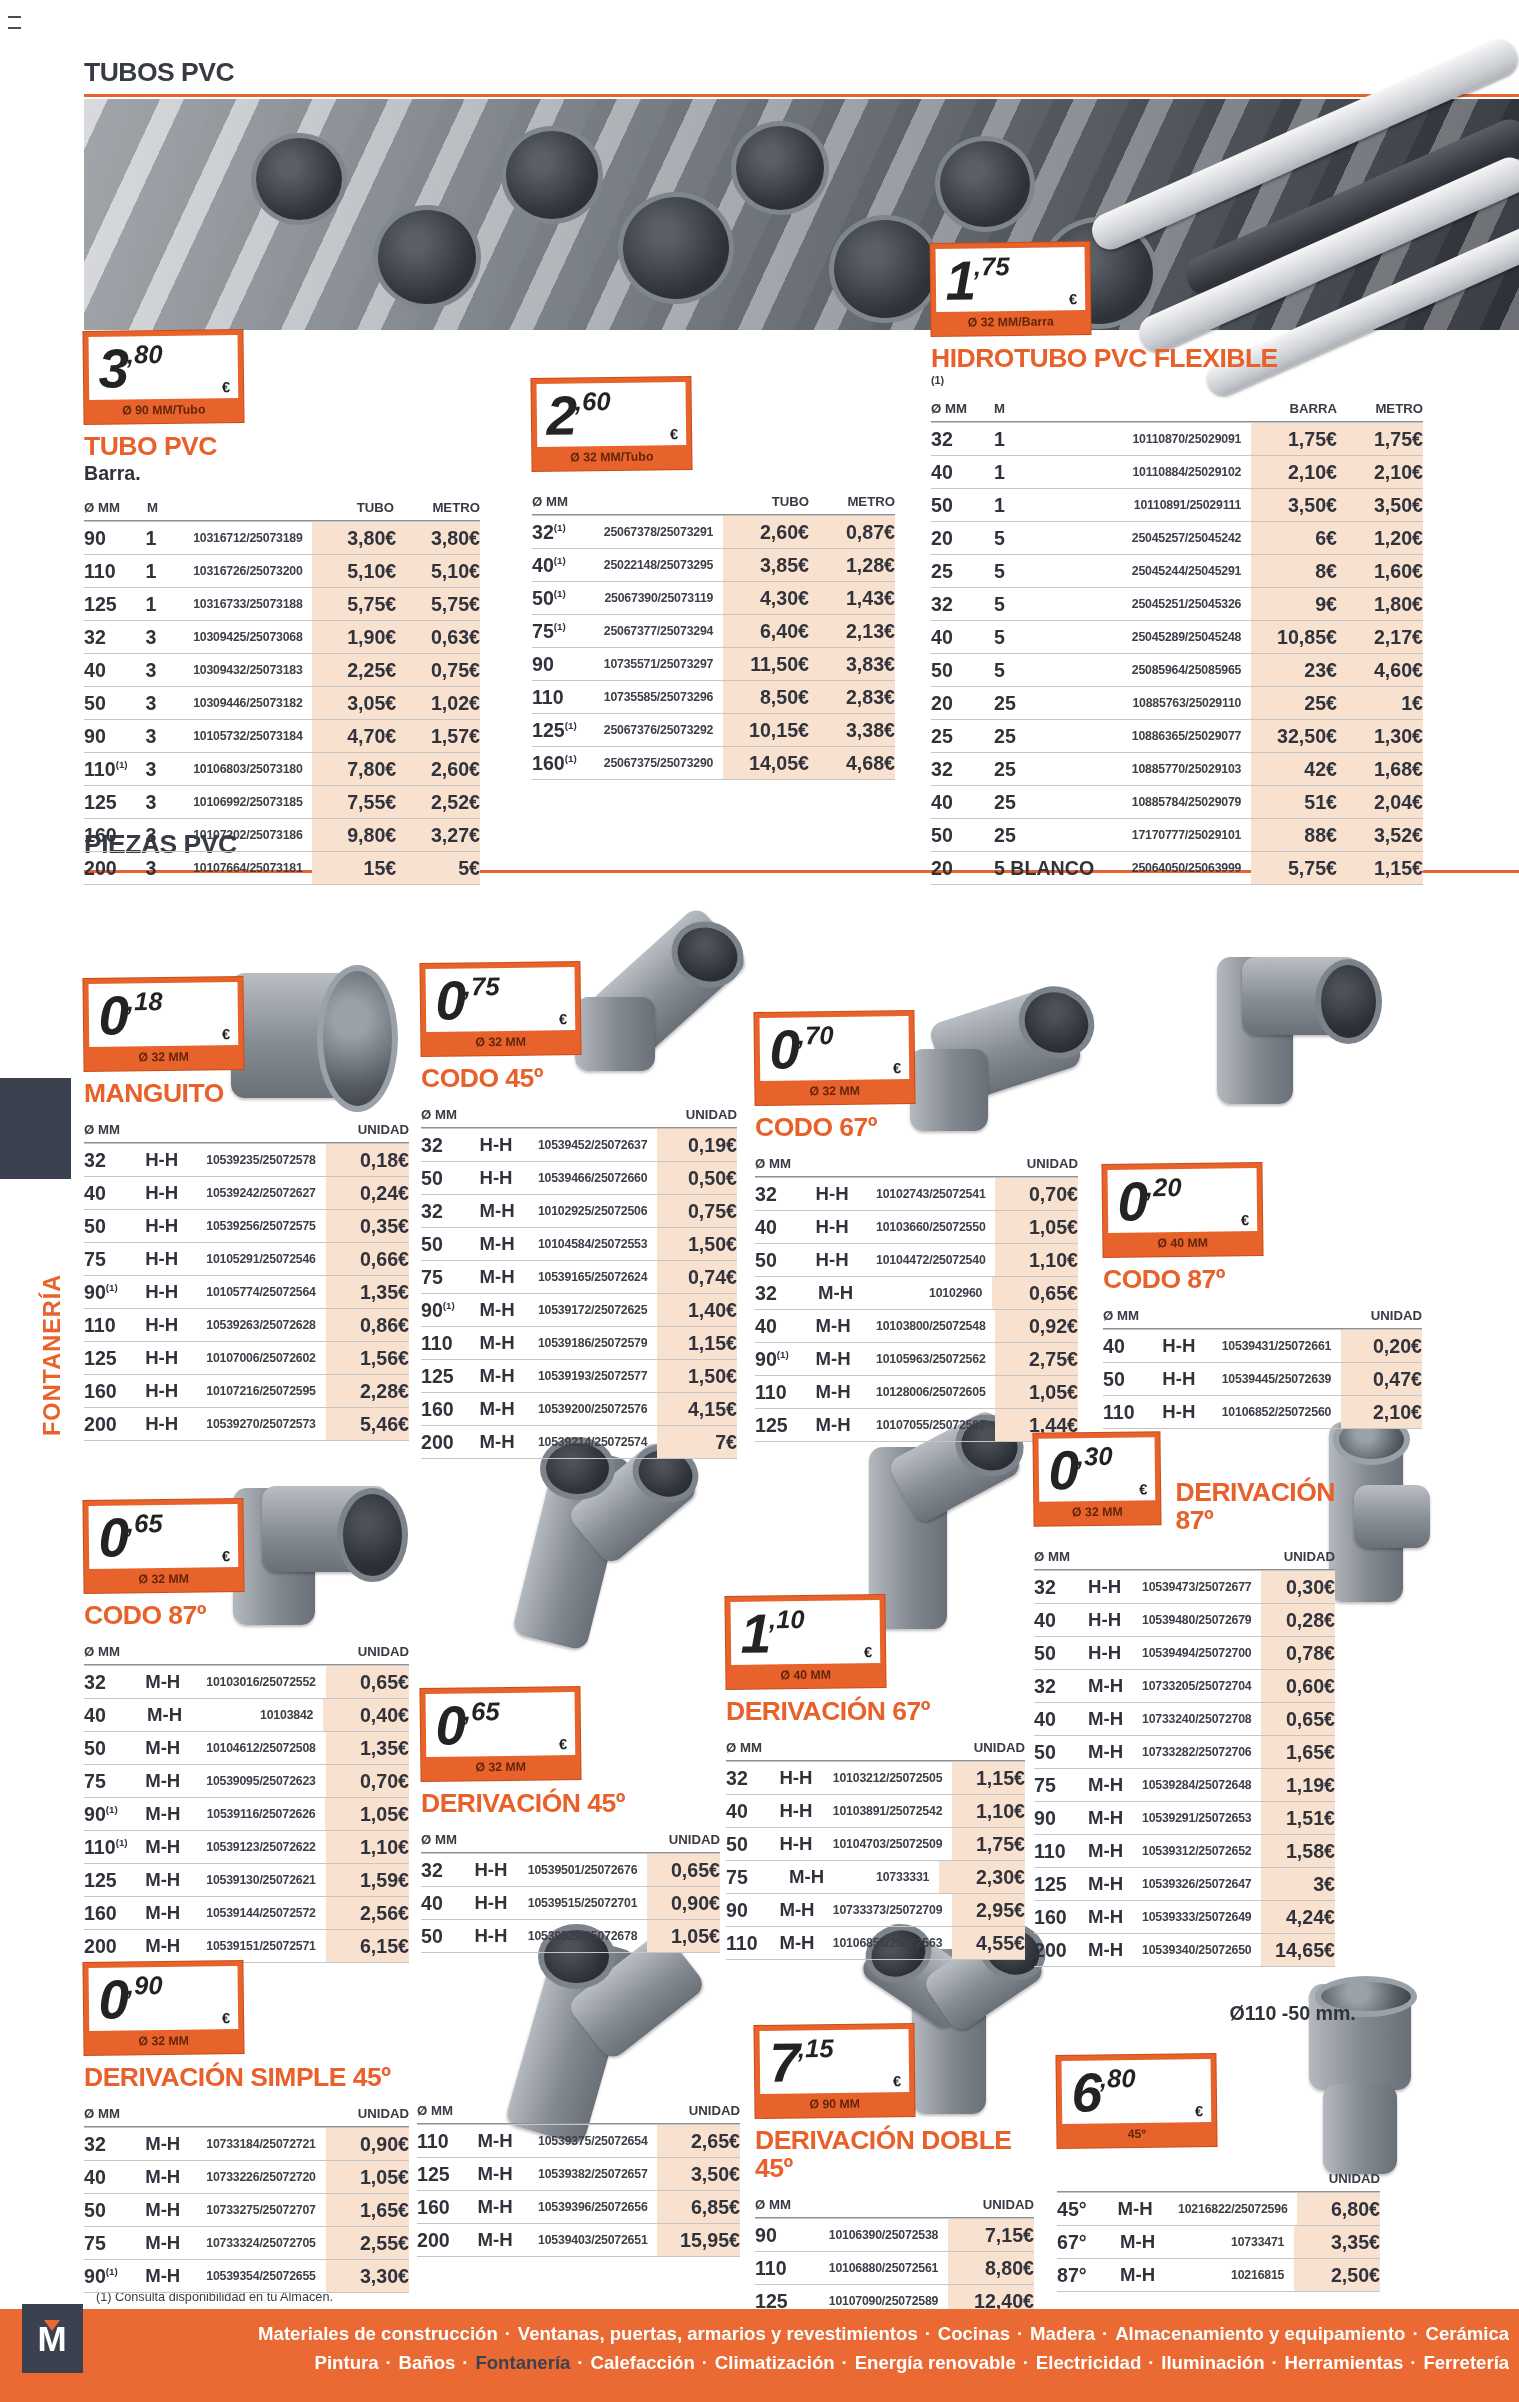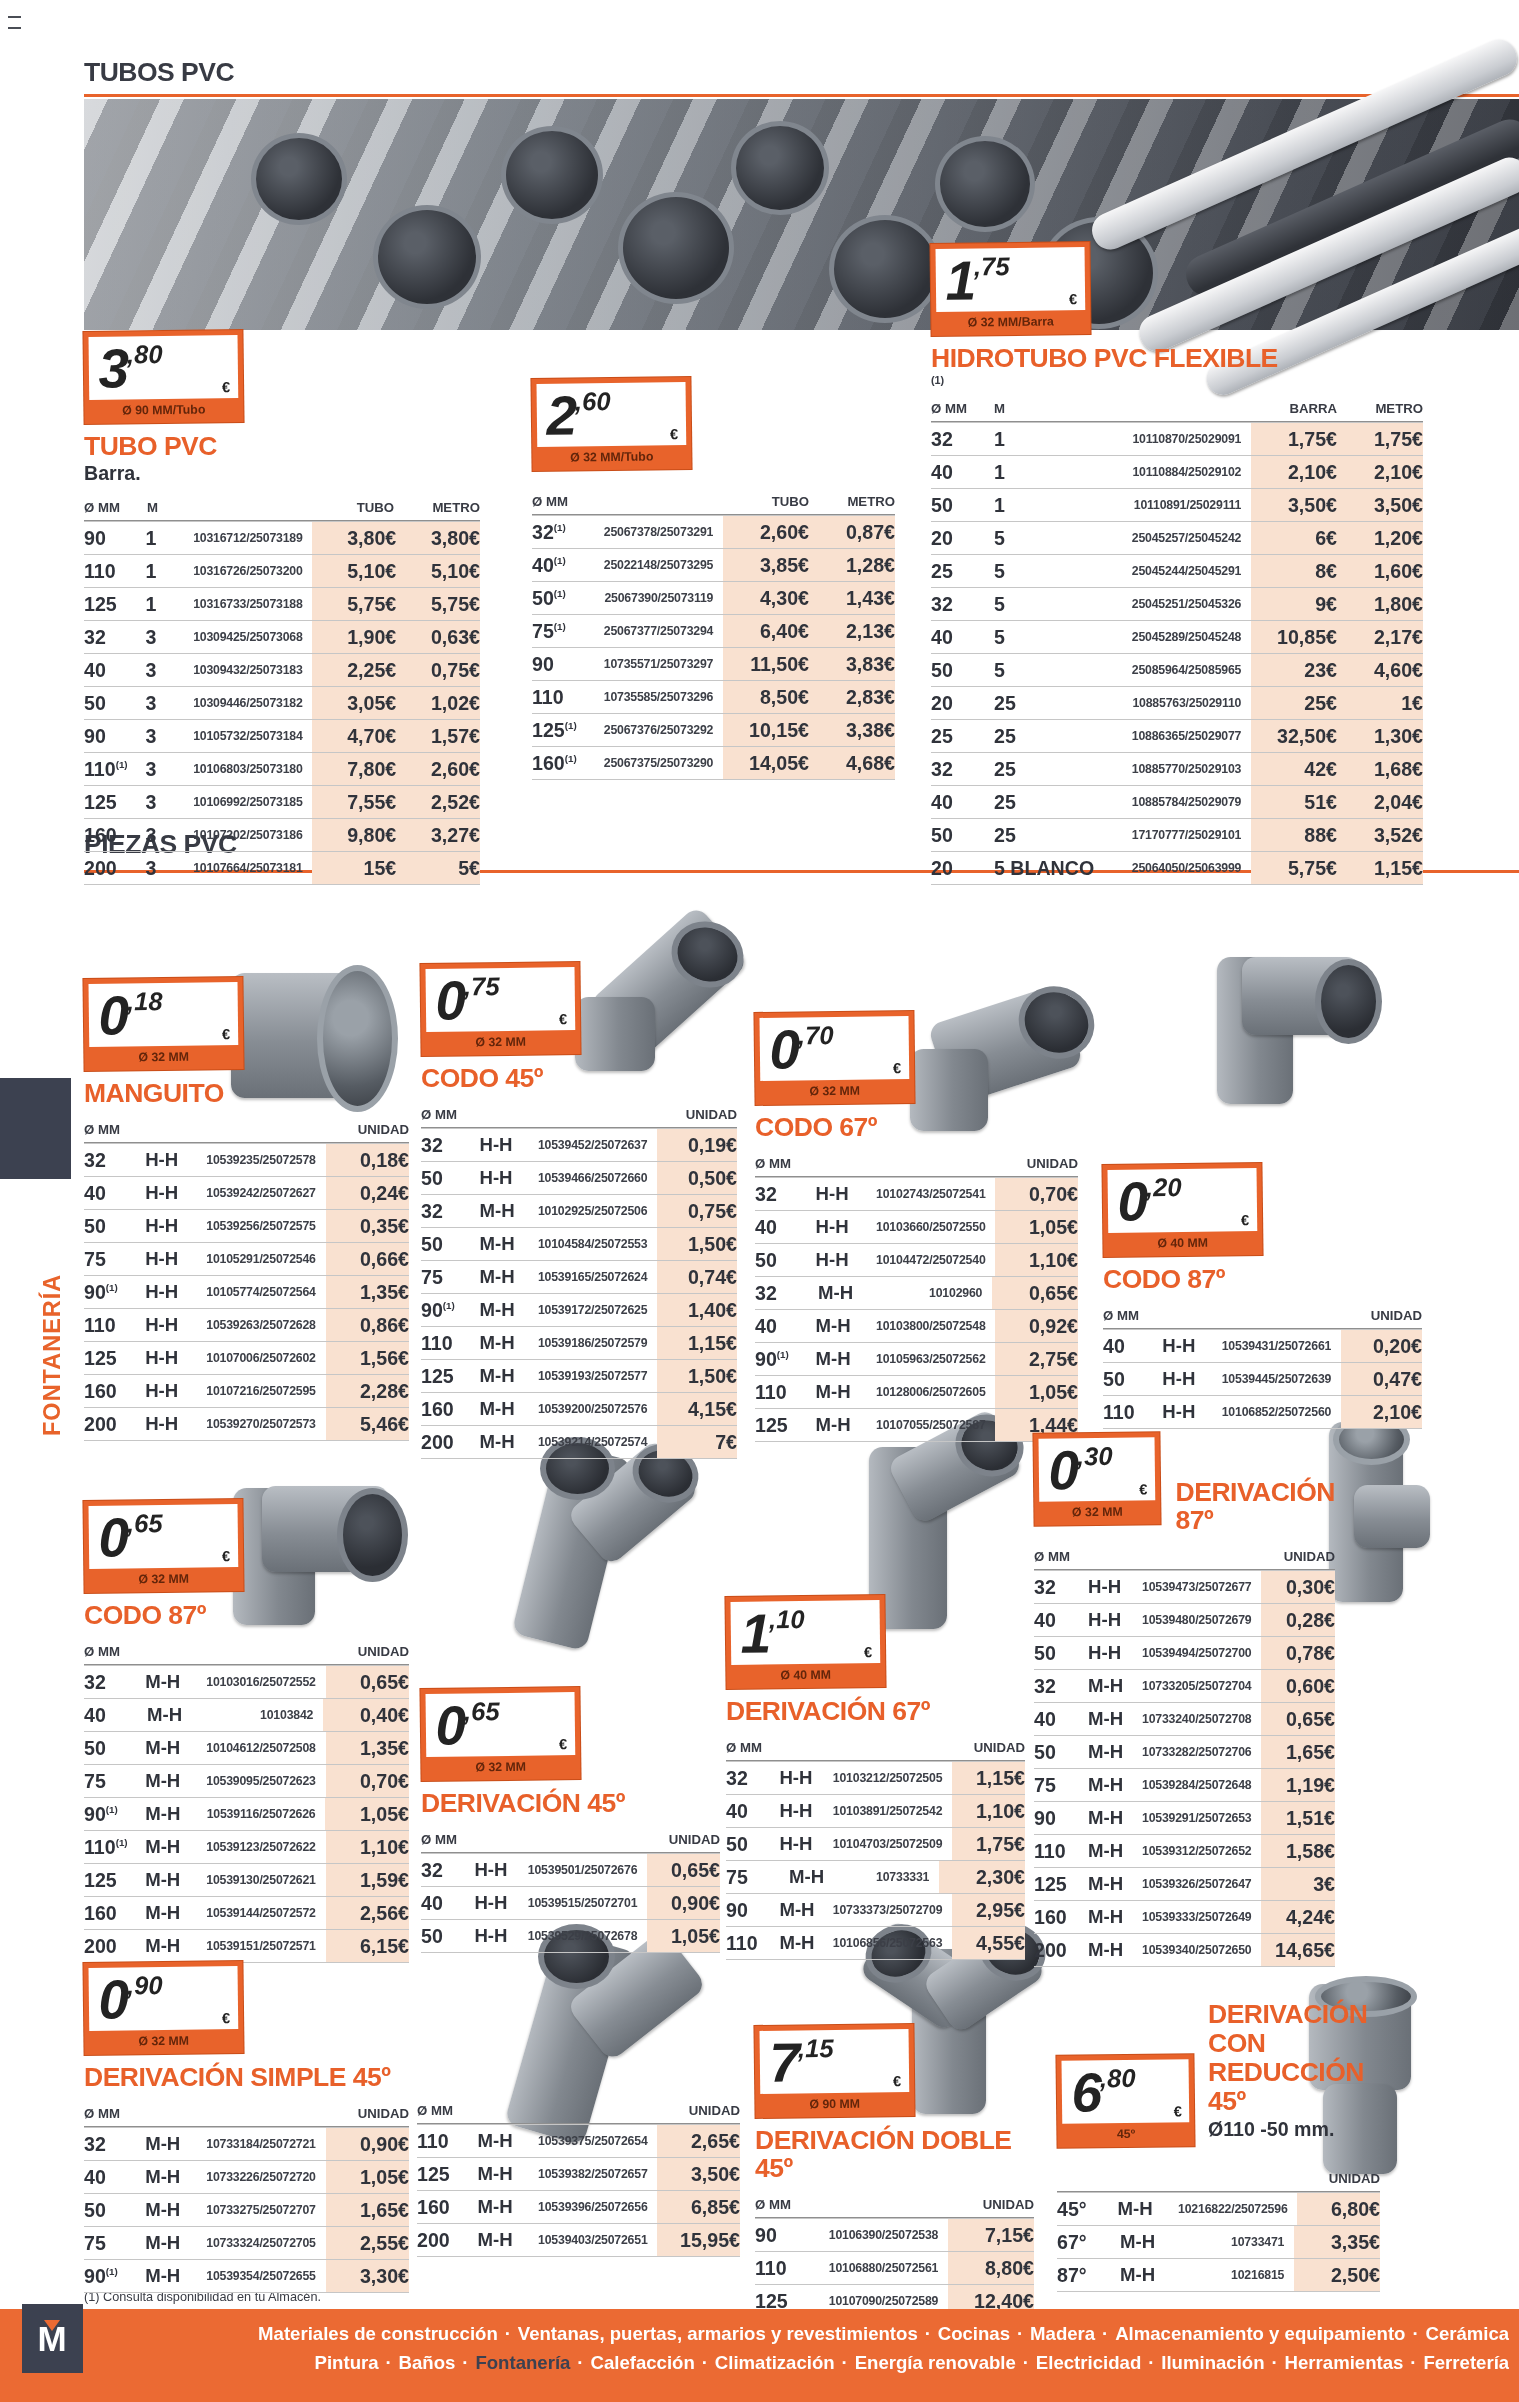--- a/index.html
+++ b/index.html
@@ -80,21 +80,21 @@
   .c-p{width:86px;text-align:right;font-size:19.6px;font-weight:bold;background:#f9e1d0;align-self:stretch;display:flex;align-items:center;justify-content:flex-end;white-space:nowrap;}
 
   
   .pimg{position:absolute;z-index:1;}
   .bar{position:absolute;background:linear-gradient(180deg,#b9bec4,#878d94 55%,#6a7077);border-radius:13.7px;box-shadow:0 2px 2.9px rgba(0,0,0,.25);}
   .barv{background:linear-gradient(90deg,#b4b9bf,#82888f 55%,#6a7077);}
   .open{position:absolute;border-radius:50%;background:radial-gradient(circle at 40% 35%,#9aa1a8 18%,#565c63 70%,#3c4046);border:6.9px solid #9aa1a8;}
   .open.dark{background:radial-gradient(circle at 40% 35%,#4d525a 10%,#2b2e34 70%);border-color:#7d838b;}
 
   
-  #footnote{position:absolute;left:84px;top:2290px;font-size:12.7px;color:#383b44;}
+  #footnote{position:absolute;left:96px;top:2290px;font-size:12.7px;color:#383b44;}
   #footer{position:absolute;left:0;right:0;top:2309px;height:93px;background:#eb6a33;z-index:3;}
   #logo{position:absolute;left:21.6px;top:-4.9px;width:61px;height:69px;background:#3c4150;text-align:center;}
   #logo .m{color:#fff;font-size:35px;font-weight:900;line-height:69px;}
   #logo .tri{position:absolute;left:50%;top:15.7px;transform:translateX(-50%);width:0;height:0;border-left:8.8px solid transparent;border-right:8.8px solid transparent;border-top:11.8px solid #eb6a33;}
   .fline{position:absolute;left:100px;right:9.8px;font-size:18.6px;font-weight:bold;color:#fff;white-space:nowrap;overflow:hidden;text-align:right;}
   #fline1{top:13.7px;}
   #fline2{top:43px;}
   .fi{color:#fff;}
   .fi.active{color:#3c4150;}
   .dot{margin:0 6.9px;color:#fff;}
@@ -961,21 +961,20 @@
         </div>
       </div>
     </div>
   <div id="s-derred" class="sec">
       <div class="head">
         <div class="badge">
           <div class="bbox"><div class="bint" style="display: inline;">6</div><div class="bdec" style="display: inline;">,80</div><div class="beur">€</div></div>
           <div class="bstrip">45º</div>
         </div>
         <div class="tcol">
-          <div class="sec-title">DERIVACIÓN CON REDUCCIÓN 45º</div>
           <div class="sec-sub">Ø110 -50 mm.</div>
         </div>
       </div>
       <div class="tbl">
         <div class="tr hd">
           <div class="sp"></div>
           <div class="hp">UNIDAD</div>
         </div>
         <div class="tr">
           <div class="c-d">45°</div>

